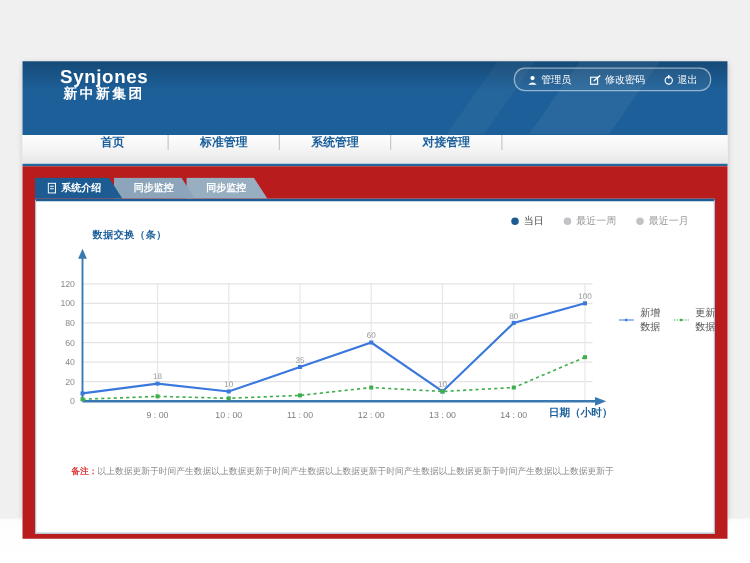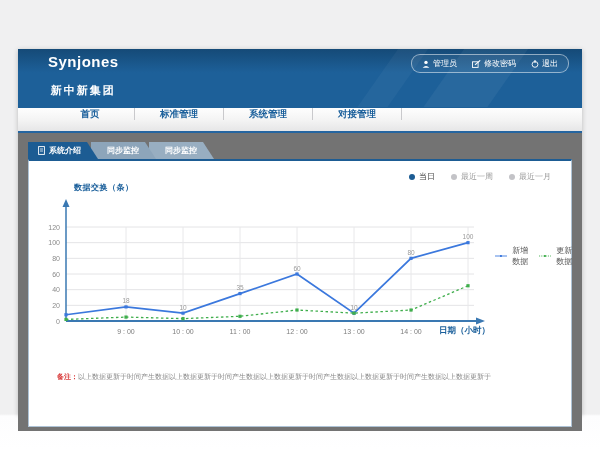--- a/index.html
+++ b/index.html
@@ -7,33 +7,33 @@
   .canvas{position:relative;width:600px;height:450px;overflow:hidden;
     background:linear-gradient(180deg,#f0f0f1 0,#f0f0f1 414px,#fdfdfe 416px,#ffffff 450px);}
   .page{position:absolute;left:18px;top:49px;width:564px;height:366px;background:#fff;
     box-shadow:0 1px 5px rgba(0,0,0,.22);}
   
   .hdr{position:relative;height:59px;background:linear-gradient(180deg,#154a77 0,#1d6099 40%,#1d6099 100%);overflow:hidden;}
   .streak{position:absolute;top:-12px;height:70px;background:rgba(255,255,255,.05);transform:skewX(-35deg);}
   .s1{right:70px;width:64px;} .s2{right:170px;width:30px;background:rgba(255,255,255,.04);}
   .logo{position:absolute;left:30px;top:5px;color:#fff;line-height:1.05;text-align:center;}
   .logo-en{font-size:15px;font-weight:bold;letter-spacing:.5px;}
-  .logo-cn{font-size:11px;font-weight:bold;letter-spacing:2px;margin-top:15px;}
+  .logo-cn{font-size:11px;font-weight:bold;letter-spacing:2px;}
   .hdr-title{position:absolute;left:100px;top:15px;color:#fff;font-size:14px;letter-spacing:1px;}
   .pill{position:absolute;right:13px;top:5px;height:17px;display:flex;align-items:center;gap:15px;
     padding:0 10px;border:1px solid rgba(255,255,255,.5);border-radius:9px;background:rgba(255,255,255,.06);}
   .pill-item{display:flex;align-items:center;gap:3px;color:#fff;font-size:8px;cursor:pointer;white-space:nowrap;}
   
   .nav{height:23px;display:flex;align-items:flex-start;padding-left:28px;
     background:linear-gradient(180deg,#fefefe 0,#f3f3f3 55%,#e6e6e7 100%);
     border-bottom:2px solid #2565a0;}
   .nav-item{width:88px;text-align:center;font-size:9.5px;font-weight:bold;color:#1a5f9b;cursor:pointer;}
   .nav-sep{width:1px;height:12px;background:#c9c9cc;}
   
-  .pbody{position:relative;height:298px;background:#737373;}
+  .pbody{position:relative;height:298px;background:#b91c1c;}
   .tabs{position:absolute;left:10px;top:9px;display:flex;height:17px;}
   .tab{height:17px;display:flex;align-items:center;gap:4px;padding:0 17px 0 10px;
     color:#fff;font-size:8px;font-weight:bold;cursor:pointer;white-space:nowrap;
     clip-path:polygon(0 0,calc(100% - 11px) 0,100% 100%,0 100%);}
   .tab+.tab{margin-left:-7px;padding-left:16px;}
   .tab.t0{background:#1c5c93;z-index:3;}
   .tab.t1{background:#8da5ba;z-index:2;}
   .tab.t2{background:#98aec1;z-index:1;}
   .panel{position:absolute;left:10px;top:26px;width:544px;height:268px;background:#fff;
     border:1px solid #aec3d6;border-top:2px solid #1d5c93;box-sizing:border-box;}

